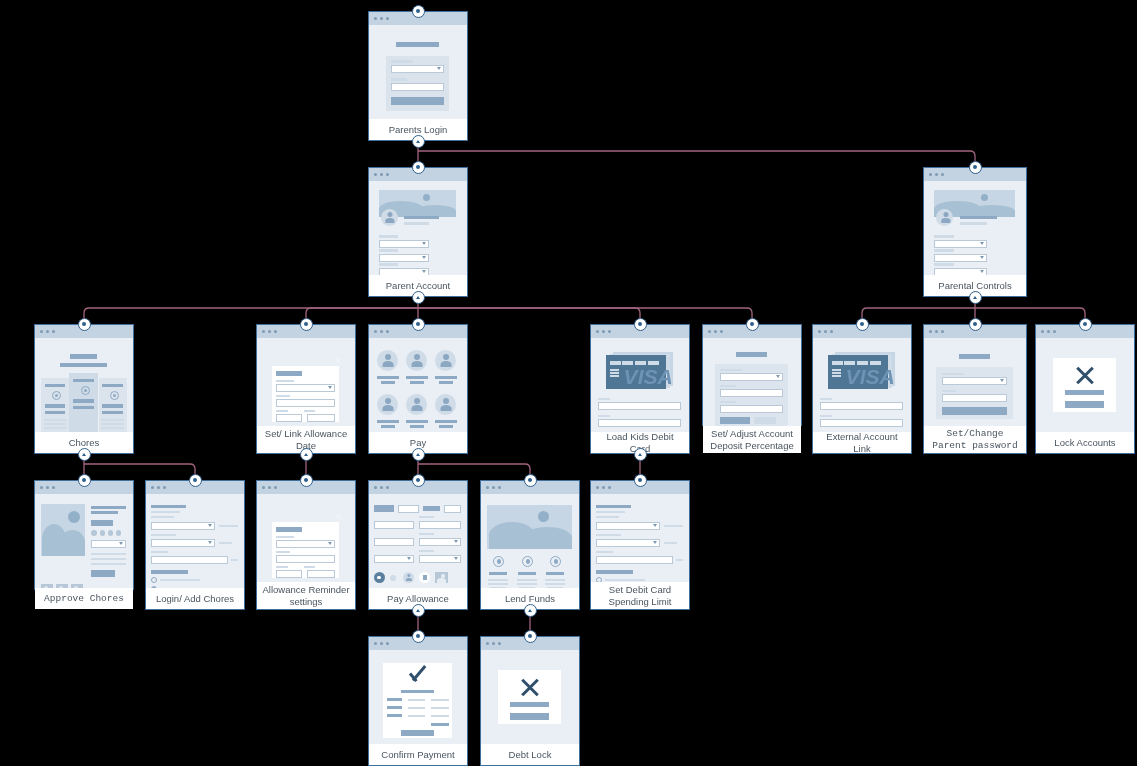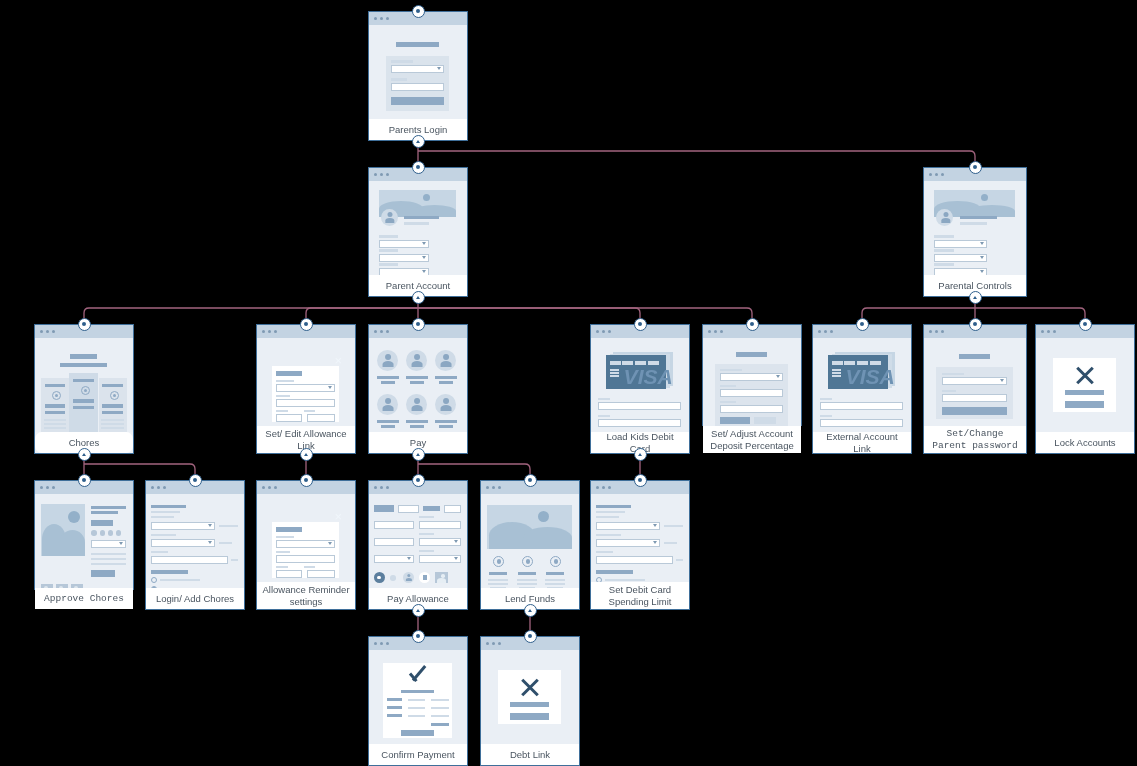--- a/index.html
+++ b/index.html
@@ -212,21 +212,21 @@
           <div class="panel" style="left:63.535000000000004px;top:40px;width:28.13px;height:58px;background:#dbe3ec;"></div>
           <div class="bar d" style="left:67.415px;top:46px;width:20.37px;height:3px;"></div>
           <div class="ring" style="left:74.69px;top:53px;width:9px;height:9px;"></div>
           <div class="circ" style="left:77.60000000000001px;top:56px;width:3.4px;height:3.4px;background:#8ea9c4;"></div>
           <div class="bar d" style="left:67.415px;top:66px;width:20.37px;height:3.5px;"></div>
           <div class="bar d" style="left:67.415px;top:73px;width:20.37px;height:3px;"></div>
           <div class="bar l" style="left:66.44500000000001px;top:81px;width:22.310000000000002px;height:1.6px;"></div>
           <div class="bar l" style="left:66.44500000000001px;top:85px;width:22.310000000000002px;height:1.6px;"></div>
           <div class="bar l" style="left:66.44500000000001px;top:89px;width:22.310000000000002px;height:1.6px;"></div>
         </div>
-        <div class="label" style="height: 21px; border-radius: 7px;">Chores</div>
+        <div class="label" style="height: 21px;">Chores</div>
       </div>
       <div class="card" style="left: 256px; top: 324px; width: 100px; height: 130px;">
         <div class="chrome">
           <div class="dots">
             <i></i>
             <i></i>
             <i></i>
           </div>
         </div>
         <div class="body" style="height: 88px;">
@@ -237,21 +237,21 @@
           <div class="fld" style="left:19.400000000000002px;top:46px;width:58.199999999999996px;height:7.5px;">
             <div class="cara"></div>
           </div>
           <div class="bar l" style="left:19.400000000000002px;top:57px;width:13.580000000000002px;height:2px;"></div>
           <div class="fld" style="left:19.400000000000002px;top:61px;width:58.199999999999996px;height:7.5px;"></div>
           <div class="bar l" style="left:19.400000000000002px;top:72px;width:11.639999999999999px;height:2px;"></div>
           <div class="bar l" style="left:46.559999999999995px;top:72px;width:11.639999999999999px;height:2px;"></div>
           <div class="fld" style="left:19.400000000000002px;top:76px;width:25.220000000000002px;height:7.5px;"></div>
           <div class="fld" style="left:50.440000000000005px;top:76px;width:27.160000000000004px;height:7.5px;"></div>
         </div>
-        <div class="label" style="height: 27px;">Set/ Edit Allowance Link</div>
+        <div class="label" style="height: 27px;">Set/ Link Allowance Date</div>
       </div>
       <div class="card" style="left: 368px; top: 324px; width: 100px; height: 130px;">
         <div class="chrome">
           <div class="dots">
             <i></i>
             <i></i>
             <i></i>
           </div>
         </div>
         <div class="body" style="height: 94px;">
@@ -652,21 +652,21 @@
             <i></i>
           </div>
         </div>
         <div class="body" style="height: 94px;">
           <div class="white" style="left:17.46px;top:20px;width:62.08px;height:54px;"></div>
           <div class="xmark" style="left:37.5px;top:36px;width:22px;height:3px;background:#2f4f6b;transform:rotate(45deg);"></div>
           <div class="xmark" style="left:37.5px;top:36px;width:22px;height:3px;background:#2f4f6b;transform:rotate(-45deg);"></div>
           <div class="bar d" style="left:29.099999999999998px;top:52px;width:38.800000000000004px;height:5px;"></div>
           <div class="bar d" style="left:29.099999999999998px;top:63px;width:38.800000000000004px;height:7px;"></div>
         </div>
-        <div class="label" style="height: 21px;">Debt Link</div>
+        <div class="label" style="height: 21px;">Debt Lock</div>
       </div>
     </div>
   <div id="anchors">
       <div class="anchor" style="left: 418px; top: 11px;"></div>
       <div class="anchor tri" style="left: 418px; top: 141px;"></div>
       <div class="anchor" style="left: 418px; top: 167px;"></div>
       <div class="anchor tri" style="left: 418px; top: 297px;"></div>
       <div class="anchor" style="left: 975px; top: 167px;"></div>
       <div class="anchor tri" style="left: 975px; top: 297px;"></div>
       <div class="anchor" style="left: 84px; top: 324px;"></div>

